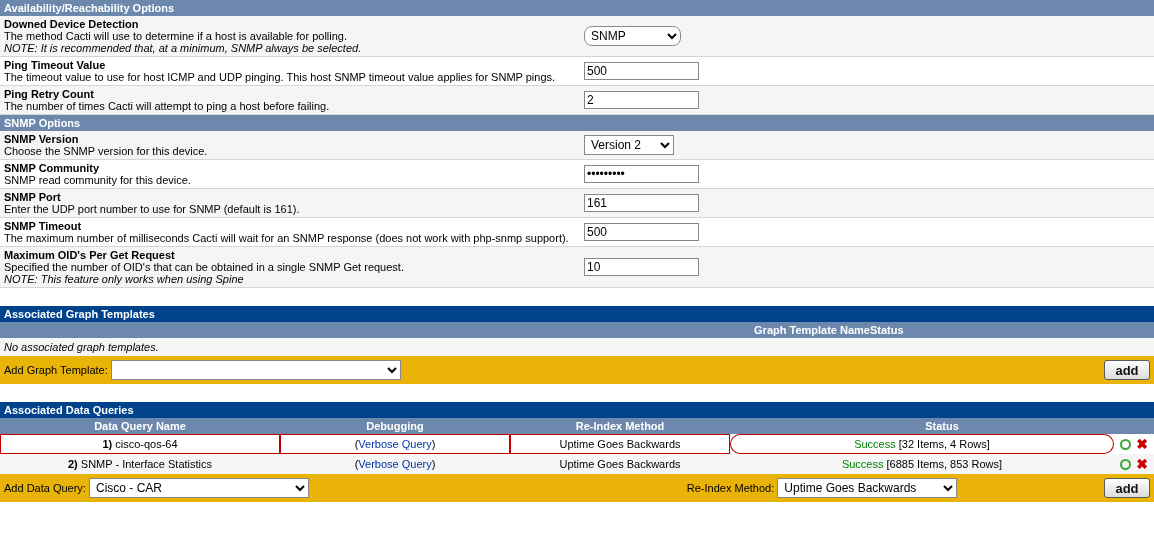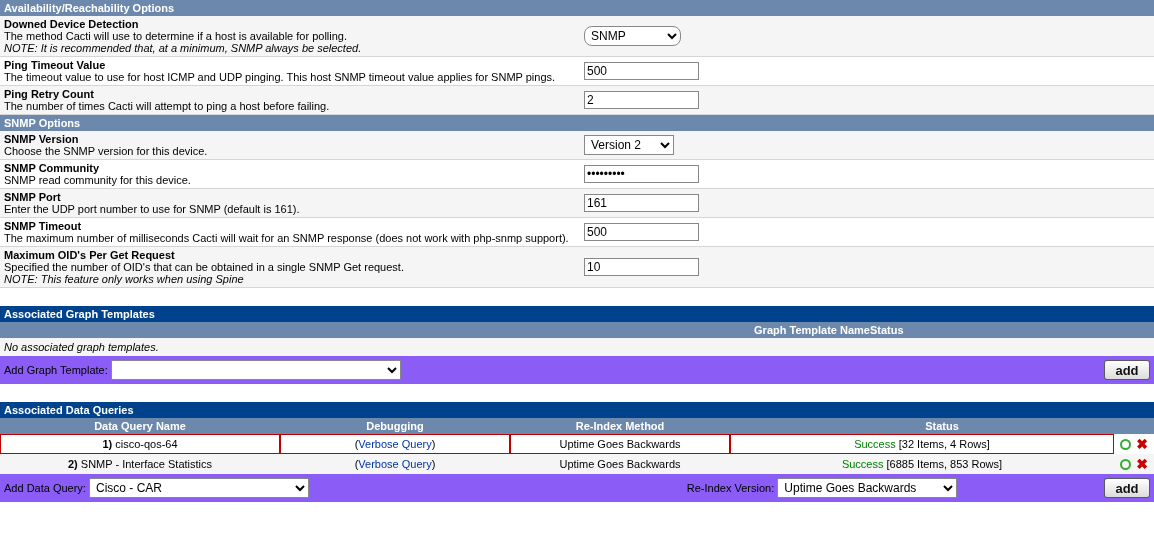--- a/index.html
+++ b/index.html
@@ -44,21 +44,21 @@
     border: 1px solid #888;
     background: #fff;
     padding: 1px 2px;
   }
   input[type=text] { width: 115px; }
   .gap { height: 18px; }
   .botline {
     display: flex;
     align-items: center;
     padding: 4px;
-    background: #8b5cf6;
+    background: #eab308;
   }
   .botline .spacer { flex: 1; }
   .btn-add {
     display: inline-flex;
     align-items: center;
     justify-content: center;
     min-width: 46px;
     height: 20px;
     font-family: Verdana, Arial, sans-serif;
     font-size: 13px;
@@ -208,21 +208,21 @@
       <tr class="dqhdr">
     <td class="dq-col-name">Data Query Name</td>
     <td class="dq-col-dbg">Debugging</td>
     <td class="dq-col-ri">Re-Index Method</td>
     <td class="dq-col-status" colspan="2">Status</td>
   </tr>
   <tr class="dqrow0" id="dqrow0">
     <td style="box-shadow: rgb(192, 0, 0) 0px 0px 0px 1px inset;"><b>1)</b> <span>cisco-qos-64</span></td>
     <td style="box-shadow: rgb(192, 0, 0) 0px 0px 0px 1px inset;">(<a href="#" class="link">Verbose Query</a>)</td>
     <td style="box-shadow: rgb(192, 0, 0) 0px 0px 0px 1px inset;">Uptime Goes Backwards</td>
-    <td style="box-shadow: rgb(192, 0, 0) 0px 0px 0px 1px inset;"><span class="succ">Success</span> <span>[32 Items, 4 Rows]</span></td>
+    <td style="box-shadow: rgb(192, 0, 0) 0px 0px 0px 1px inset; border-radius: 10px;"><span class="succ">Success</span> <span>[32 Items, 4 Rows]</span></td>
     <td class="act-icons dq-col-act">
       <span class="icon-circle"></span>
       <span class="icon-x">✖</span>
     </td>
   </tr>
   <tr class="dqrow1">
     <td><b>2)</b> <span>SNMP - Interface Statistics</span></td>
     <td>(<a href="#" class="link">Verbose Query</a>)</td>
     <td>Uptime Goes Backwards</td>
     <td><span class="succ">Success</span> <span>[6885 Items, 853 Rows]</span></td>
@@ -232,19 +232,19 @@
     </td>
   </tr>
 </tbody>
   </table>
 <div class="botline">
   <span>Add Data Query:</span>&nbsp;
   <select style="width:220px;">
     <option>Cisco - CAR</option>
   </select>
   <div class="spacer"></div>
-  <span>Re-Index Version:</span>&nbsp;
+  <span>Re-Index Method:</span>&nbsp;
   <select style="width:180px;">
     <option>Uptime Goes Backwards</option>
   </select>
   &nbsp;&nbsp;&nbsp;&nbsp;&nbsp;&nbsp;&nbsp;&nbsp;&nbsp;&nbsp;&nbsp;&nbsp;&nbsp;&nbsp;&nbsp;&nbsp;&nbsp;&nbsp;&nbsp;&nbsp;&nbsp;&nbsp;&nbsp;&nbsp;&nbsp;&nbsp;&nbsp;&nbsp;&nbsp;&nbsp;&nbsp;&nbsp;&nbsp;&nbsp;&nbsp;&nbsp;&nbsp;&nbsp;&nbsp;&nbsp;&nbsp;&nbsp;&nbsp;&nbsp;&nbsp;&nbsp;&nbsp;&nbsp;
   <button class="btn-add">add</button>
 </div>
 
 </body></html>

